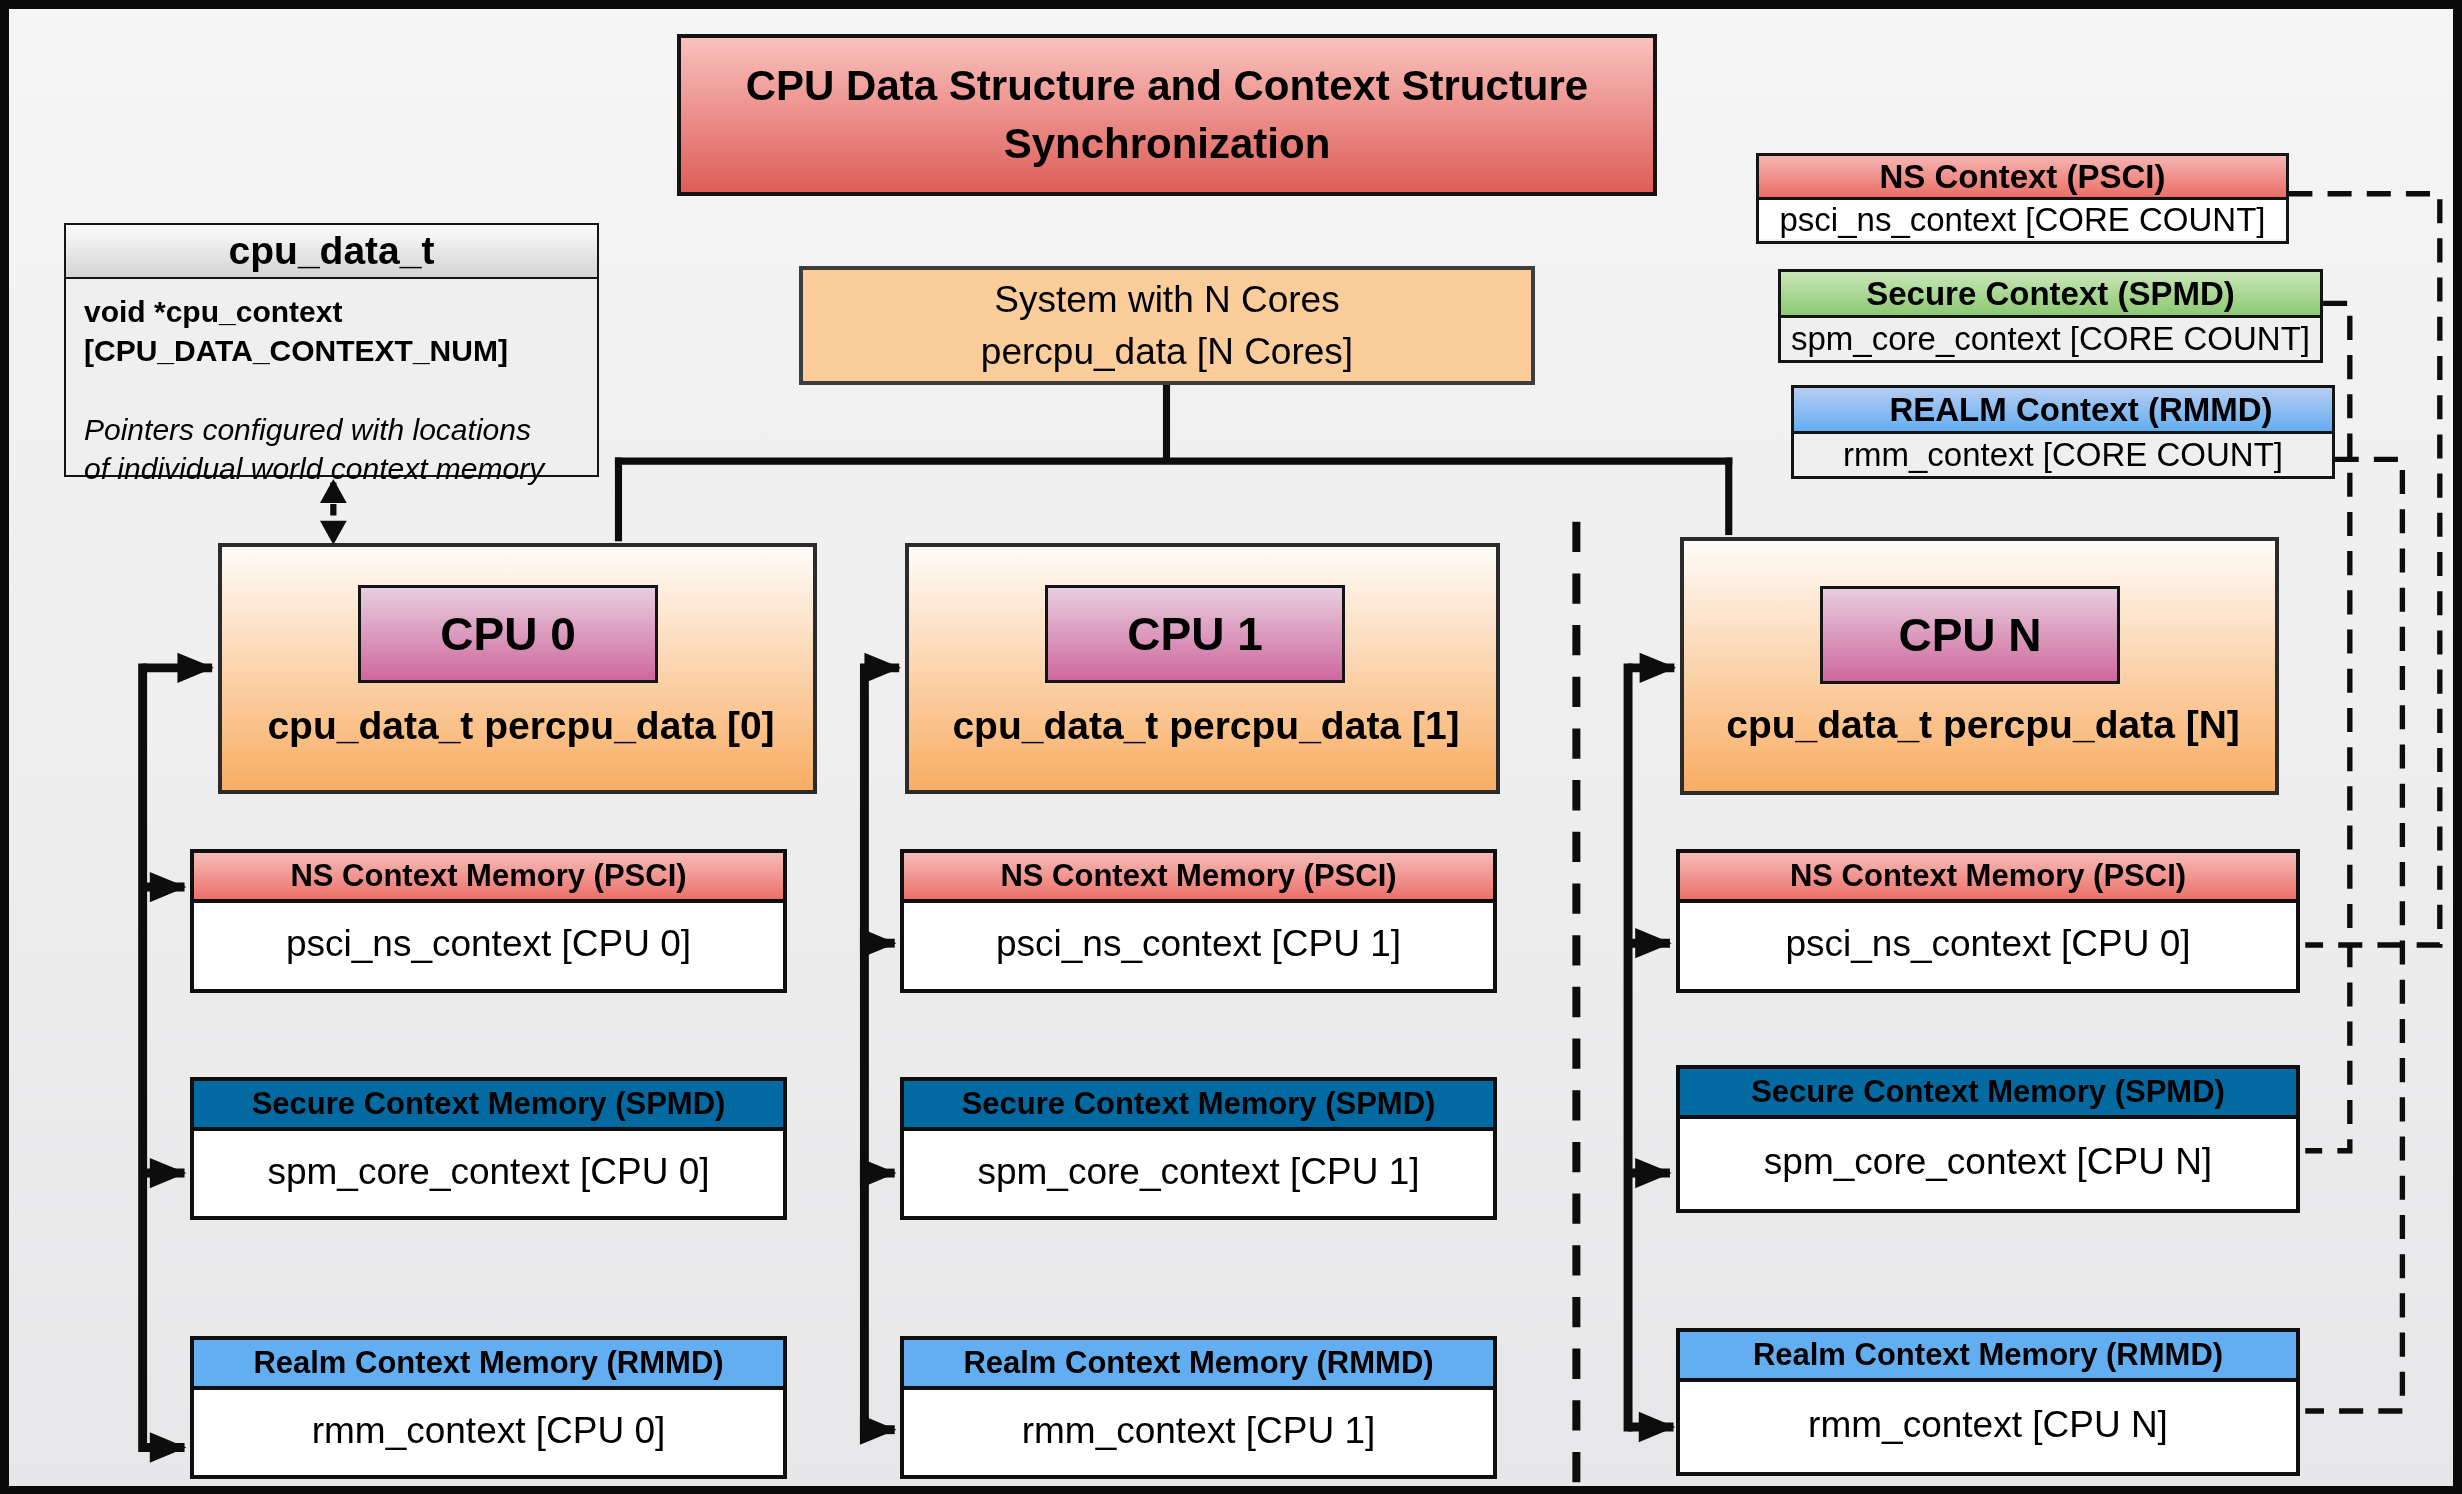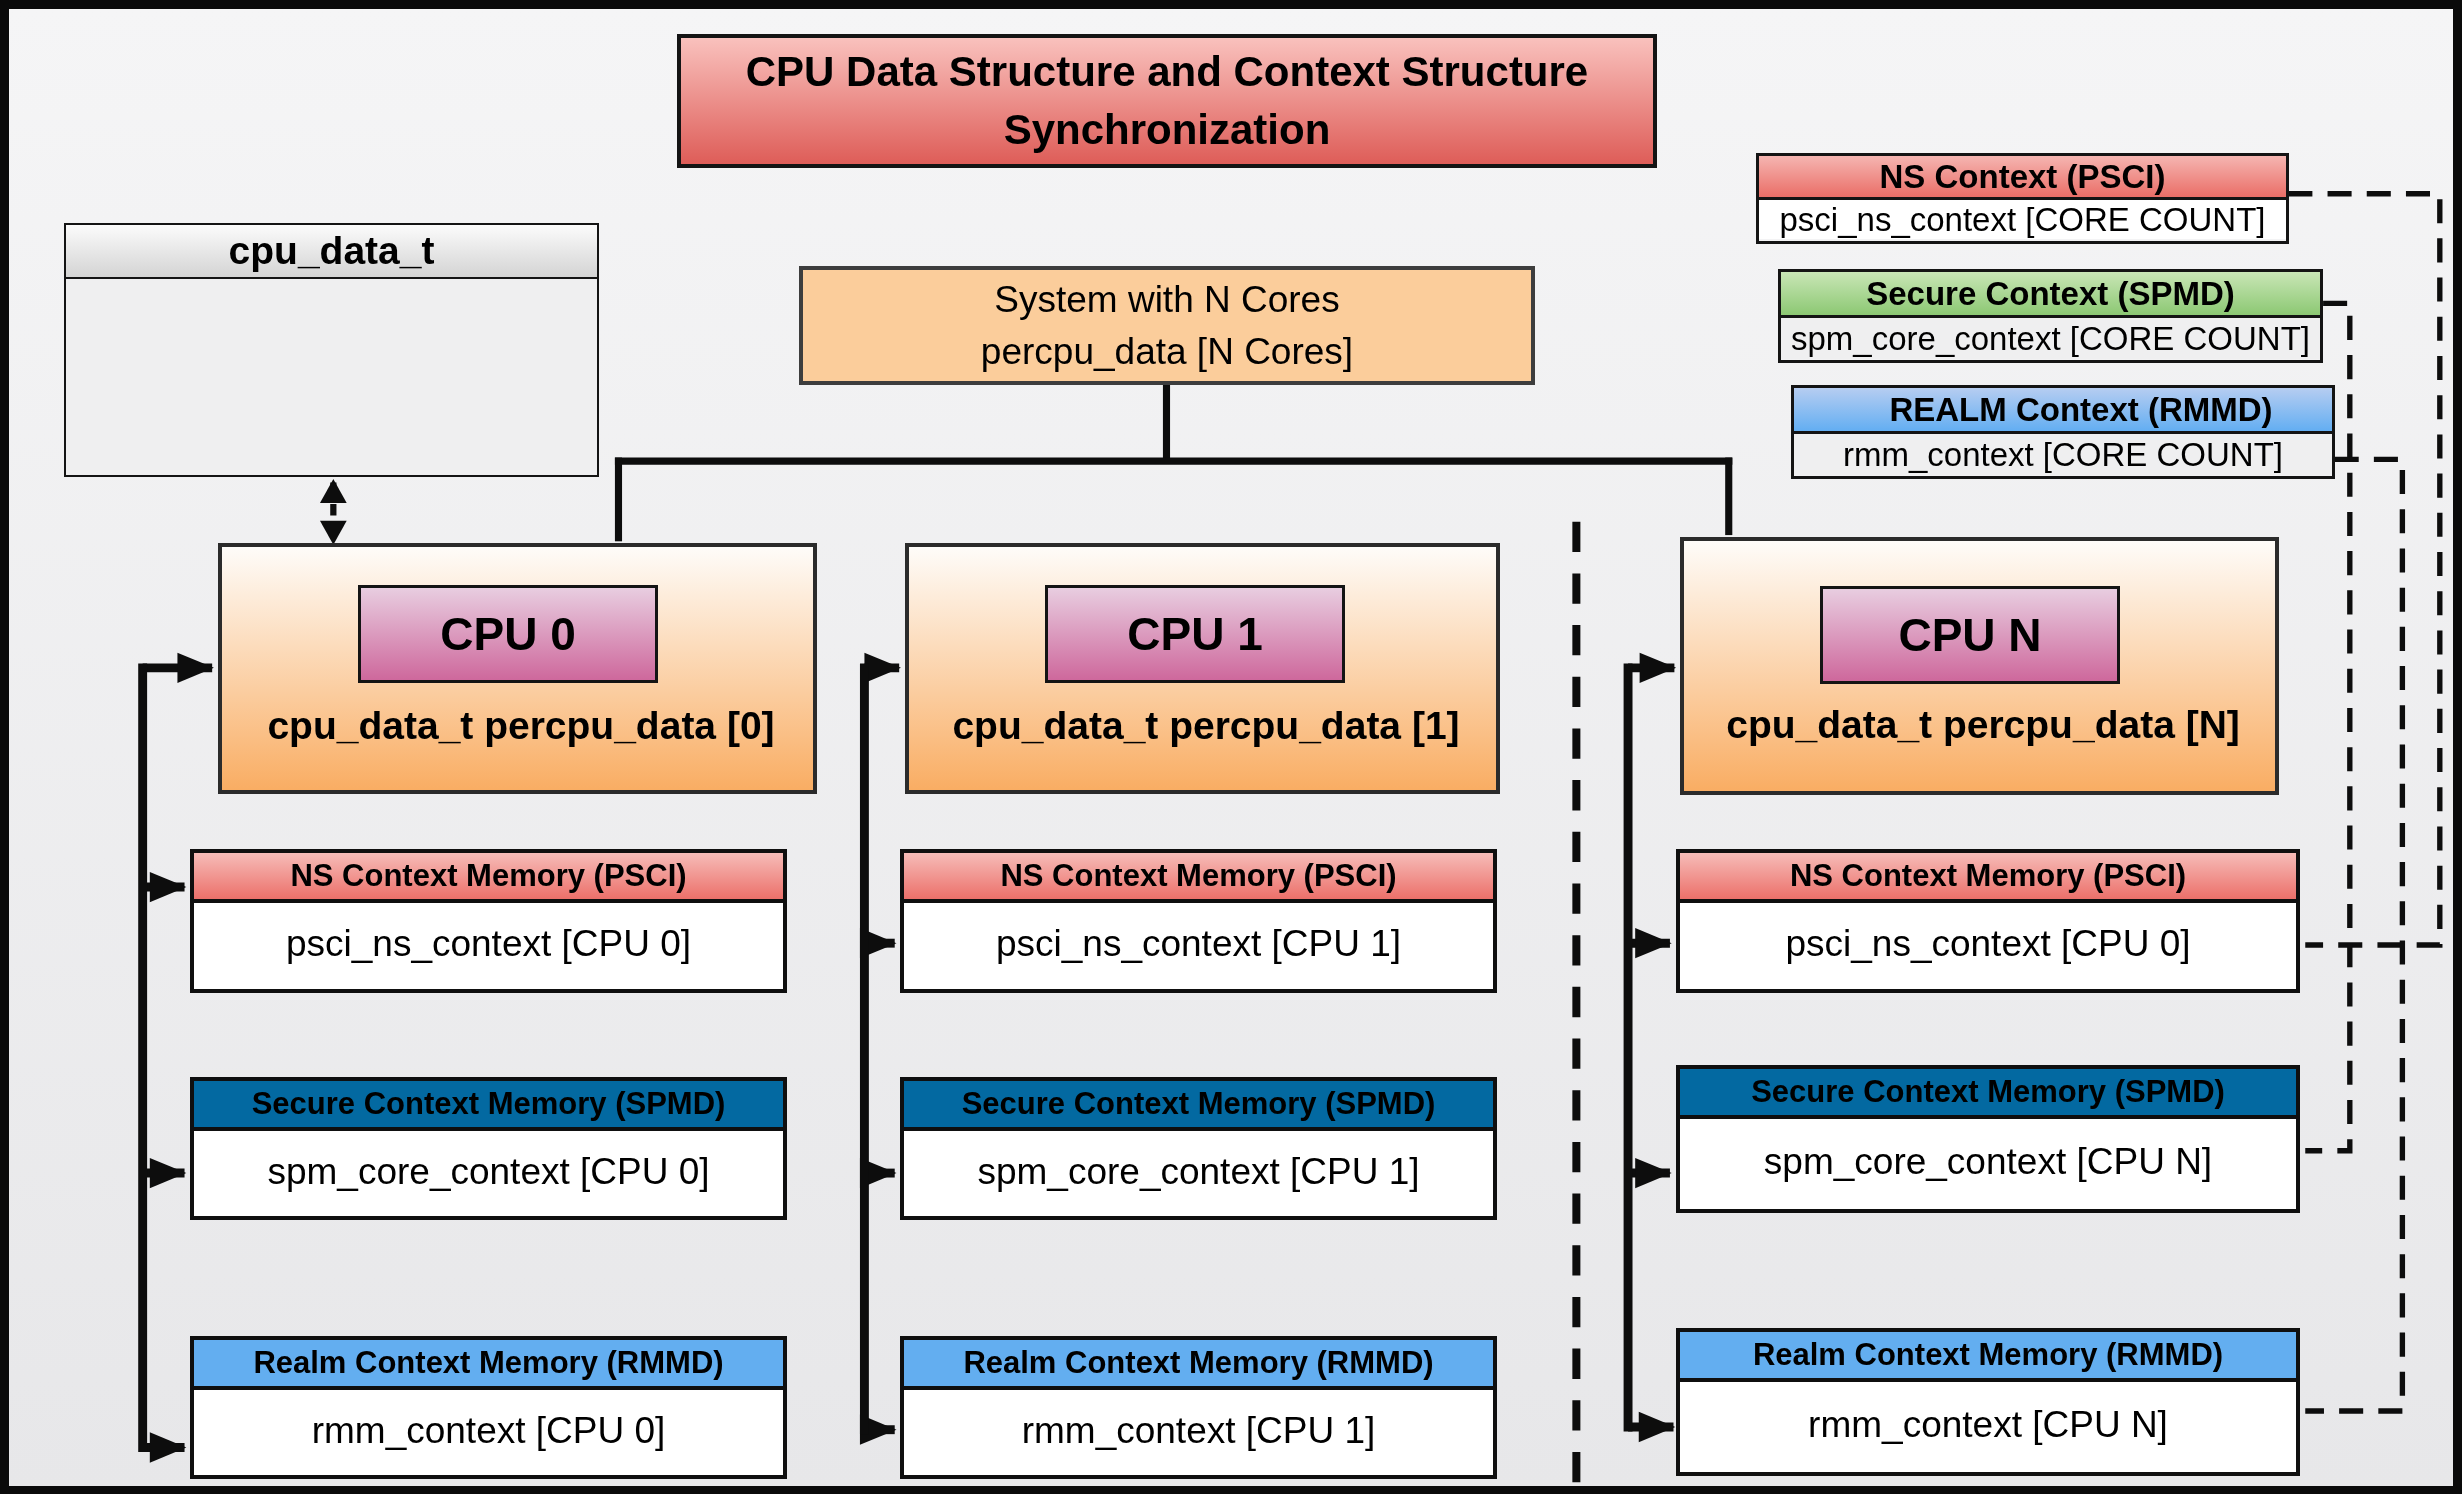--- a/index.html
+++ b/index.html
@@ -130,29 +130,35 @@
 
     <path d="M1759,575 V1667" stroke="#0d0d0d" stroke-width="9" stroke-dasharray="34,24" fill="none"></path>
 
     <g stroke="#0d0d0d" stroke-width="6" stroke-dasharray="27,17" fill="none">
       <path d="M2558,207 H2728 V1050 H2577"></path>
       <path d="M2597,330 H2627 V1281 H2577"></path>
       <path d="M2610,505 H2686 V1573 H2577"></path>
     </g>
   </svg>
 
-  <div class="abs title-box center" style="left:668px;top:25px;width:980px;height:134px;">
+  <div class="abs title-box center" style="left:668px;top:25px;width:980px;height:162px;">
     <div>
       <div>CPU Data Structure and Context Structure</div>
       <div>Synchronization</div>
     </div>
   </div>
 
   <div class="abs struct-box" style="left:55px;top:214px;width:535px;height:254px;">
     <div class="struct-hdr center">cpu_data_t</div>
+    <div class="struct-body">
+      <div class="struct-field nowrap">void  *cpu_context</div>
+      <div class="struct-field nowrap">[CPU_DATA_CONTEXT_NUM]</div>
+      <div class="struct-note nowrap">Pointers configured with locations</div>
+      <div class="nowrap" style="font-style:italic">of individual world context memory</div>
+    </div>
   </div>
 
   <div class="abs system-box center" style="left:790px;top:257px;width:736px;height:119px;">
     <div>
       <div>System with N Cores</div>
       <div>percpu_data [N Cores]</div>
     </div>
   </div>
 
   <div class="abs legend-box" style="left:1747px;top:144px;width:533px;height:91px;">

